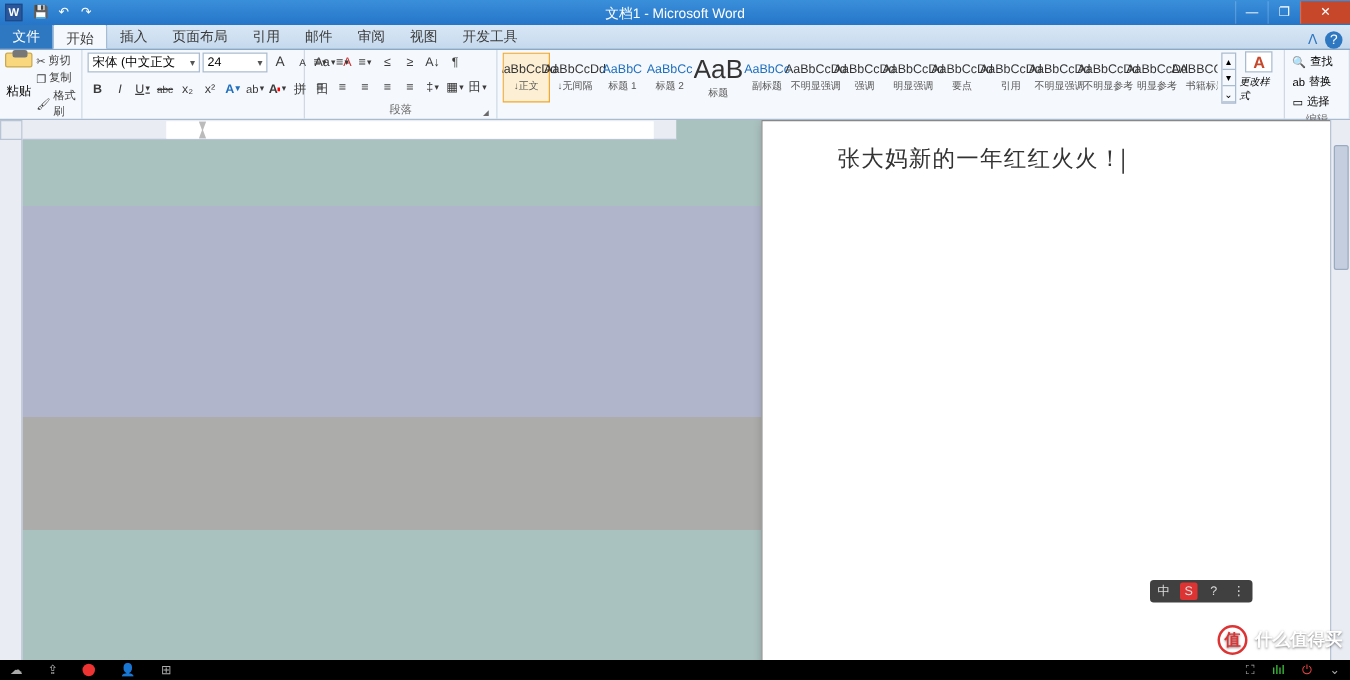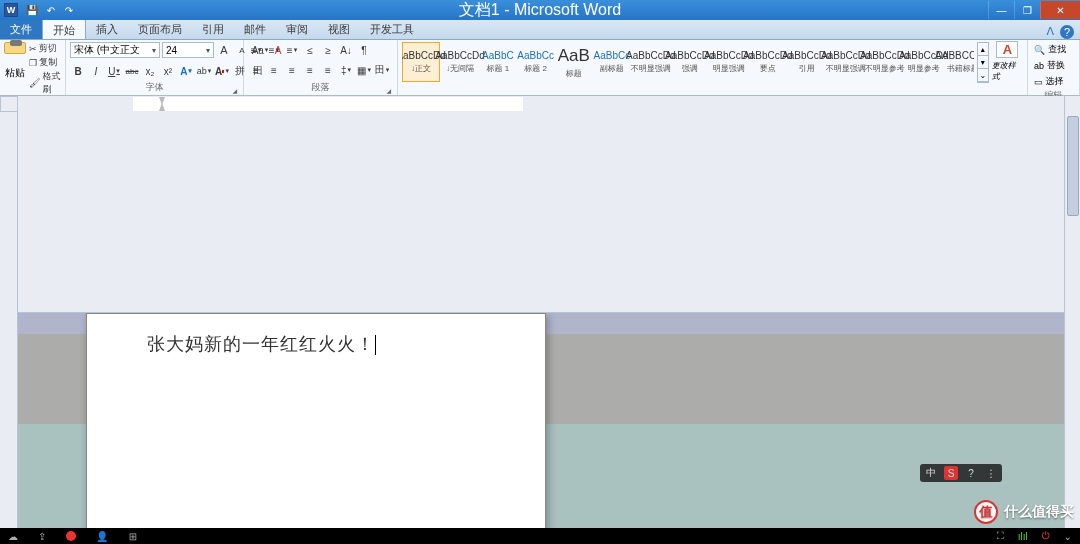--- a/index.html
+++ b/index.html
@@ -2,21 +2,21 @@
 <html><head>
 <meta charset="utf-8">
 <style>
 * { margin:0; padding:0; box-sizing:border-box; font-family:"Microsoft YaHei","SimSun",sans-serif; }
 body { width:1080px; height:544px; overflow:hidden; background:#9fb8b8; position:relative; }
 
 .titlebar { height:20px; background:linear-gradient(#3a8fda,#2575c8); display:flex; align-items:center; color:#fff; font-size:10px; position:relative; }
 .titlebar .word-icon { width:14px; height:14px; background:#2b579a; margin:0 4px; display:flex; align-items:center; justify-content:center; color:#fff; font-size:9px; font-weight:bold; border:1px solid #1a4a8a; }
 .qat { display:flex; gap:4px; margin-left:4px; }
 .qat-btn { width:14px; height:14px; display:flex; align-items:center; justify-content:center; font-size:10px; color:#fff; cursor:pointer; }
-.title-text { position:absolute; left:50%; transform:translateX(-50%); font-size:16px; }
+.title-text { position:absolute; left:50%; transform:translateX(-50%); font-size:11px; }
 .win-controls { margin-left:auto; display:flex; }
 .win-btn { width:26px; height:18px; display:flex; align-items:center; justify-content:center; font-size:10px; color:#fff; cursor:pointer; border-left:1px solid rgba(255,255,255,0.2); }
 .win-btn.close { background:#c7472b; width:40px; }
 
 .tabsbar { height:20px; background:linear-gradient(#d9e7f5,#c5d9ed); display:flex; align-items:flex-end; font-size:11px; border-bottom:1px solid #8ba8c8; }
 .tab-file { background:#2e78c2; color:#fff; padding:3px 10px; height:20px; cursor:pointer;margin-top:32px; }
 .tab { padding:3px 10px; height:20px; cursor:pointer; color:#3b3b3b; }
 .tab.active { background:#f5f8fc; border:1px solid #8ba8c8; border-bottom:none; border-top-left-radius:2px; border-top-right-radius:2px; }
 .help-area { margin-left:auto; display:flex; gap:6px; padding:0 6px; font-size:11px; color:#2e78c2; }
 
@@ -41,21 +41,21 @@
 .rbtn.drop::after { content:"▾"; font-size:7px; margin-left:1px; }
 .color-swatch { width:12px; height:3px; display:block; }
 
 .para-col { display:flex; flex-direction:column; gap:2px; }
 
 .styles-gallery { display:flex; gap:1px; height:42px; align-items:flex-start; overflow:hidden; }
 .style-item { width:38px; height:40px; border:1px solid transparent; display:flex; flex-direction:column; align-items:center; justify-content:center; cursor:pointer; font-size:8px; padding:1px; }
 .style-item.active { border-color:#f0a830; background:#fdefd3; }
 .style-prev { font-size:10px; color:#333; white-space:nowrap; overflow:hidden; }
 .style-prev.blue { color:#1f6fc0; }
-.style-prev.big { font-size:17px; }
+.style-prev.big { font-size:21px; }
 .style-name { font-size:8px; color:#555; margin-top:2px; white-space:nowrap; }
 .style-scroll { width:12px; display:flex; flex-direction:column; border:1px solid #a9bbd0; }
 .style-scroll div { height:13px; display:flex; align-items:center; justify-content:center; font-size:8px; cursor:pointer; border-bottom:1px solid #a9bbd0; }
 
 .edit-col { display:flex; flex-direction:column; gap:1px; font-size:9px; }
 .edit-col div { display:flex; align-items:center; gap:3px; cursor:pointer; padding:1px 2px; }
 
 .workspace { display:flex; height:432px; background:linear-gradient(to bottom,#a9c1bf 0%,#a9c1bf 16%,#b0b5cc 16%,#b0b5cc 55%,#acacaa 55%,#acacaa 76%,#a9c1bf 76%,#a9c1bf 100%); }
 .vruler-corner { width:18px; height:16px; background:#e9edf3; border:1px solid #b8c4d4; }
 .hruler { height:16px; background:#e9edf3; border-bottom:1px solid #b8c4d4; flex:1; position:relative; }
@@ -178,21 +178,20 @@
             <span class="color-swatch" style="background:#ffff00"></span>
           </div>
         <div class="rbtn drop">
             <span style="font-weight:bold;">A</span>
             <span class="color-swatch" style="background:#ff0000"></span>
           </div>
         <div class="rbtn">拼</div>
         <div class="rbtn">田</div>
       </div>
     </div>
-    <div class="group-label">字体</div>
   </div>
 
   <div class="group" style="width:154px;">
     <div class="group-body para-col">
       <div class="font-row">
         <div class="rbtn drop">≡</div>
         <div class="rbtn drop">≡</div>
         <div class="rbtn drop">≡</div>
         <div class="rbtn">≤</div>
         <div class="rbtn">≥</div>
@@ -306,21 +305,21 @@
     </div>
     <div class="group-label">编辑</div>
   </div>
 </div>
 
 <div class="workspace">
   <div style="display:flex;flex-direction:column;">
     <div class="vruler-corner"></div>
     <div class="vruler" style="flex:1;"></div>
   </div>
-  <div style="flex:1;display:flex;flex-direction:column;justify-content:space-between;">
+  <div style="flex:1;display:flex;justify-content:space-between;">
     <div class="hruler">
       <div class="ruler-active"></div>
     </div>
     <div class="docwrap">
       <div class="page">
         <div class="page-text">
           <span>张大妈新的一年红红火火！</span><span class="cursor"></span>
         </div>
       </div>
     </div>

